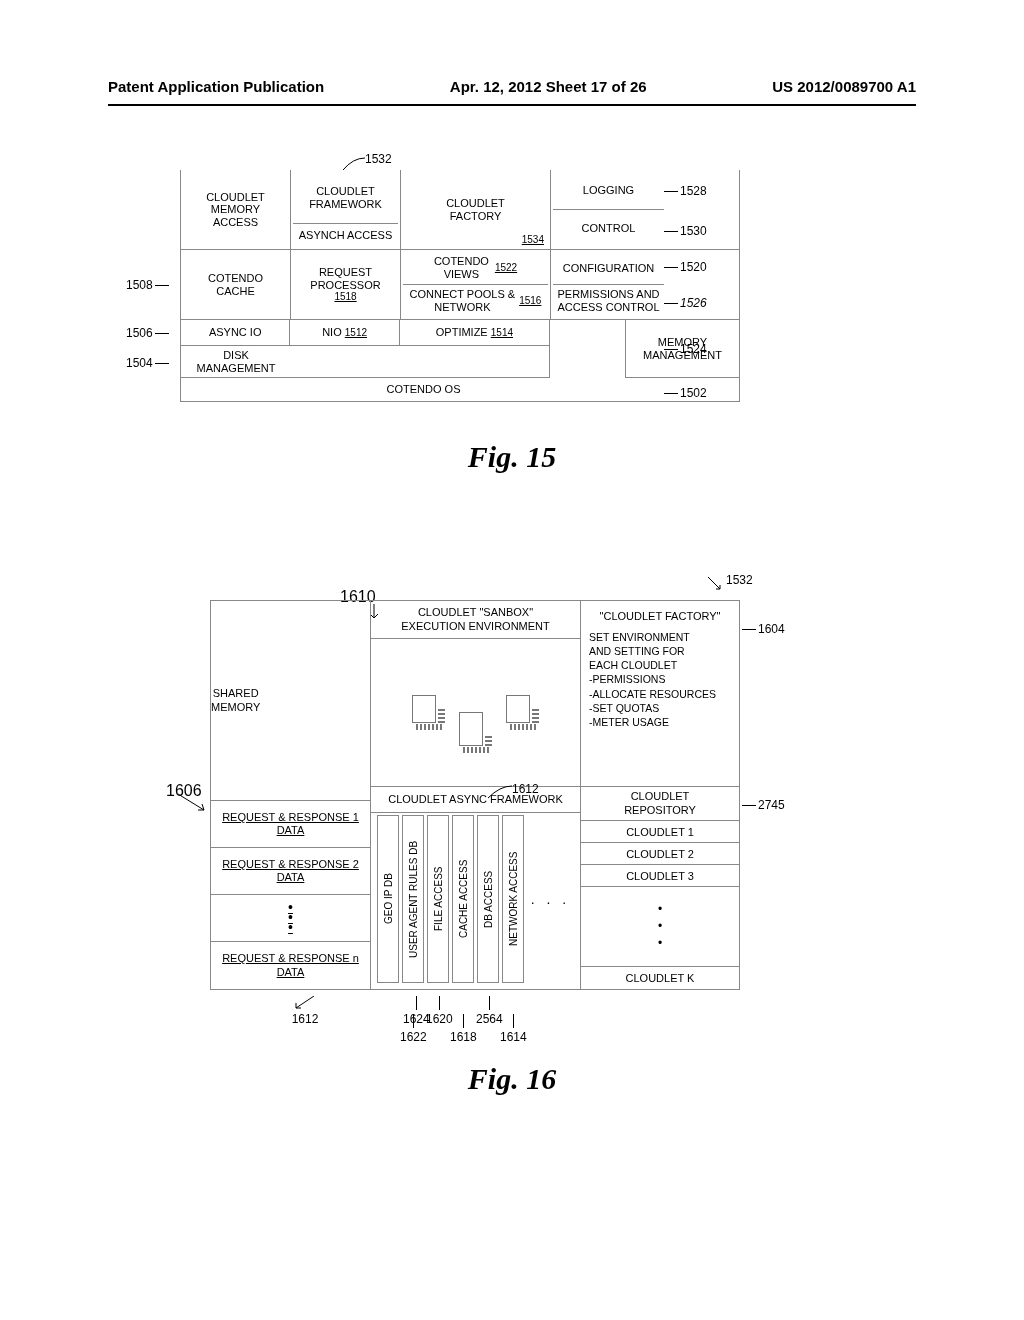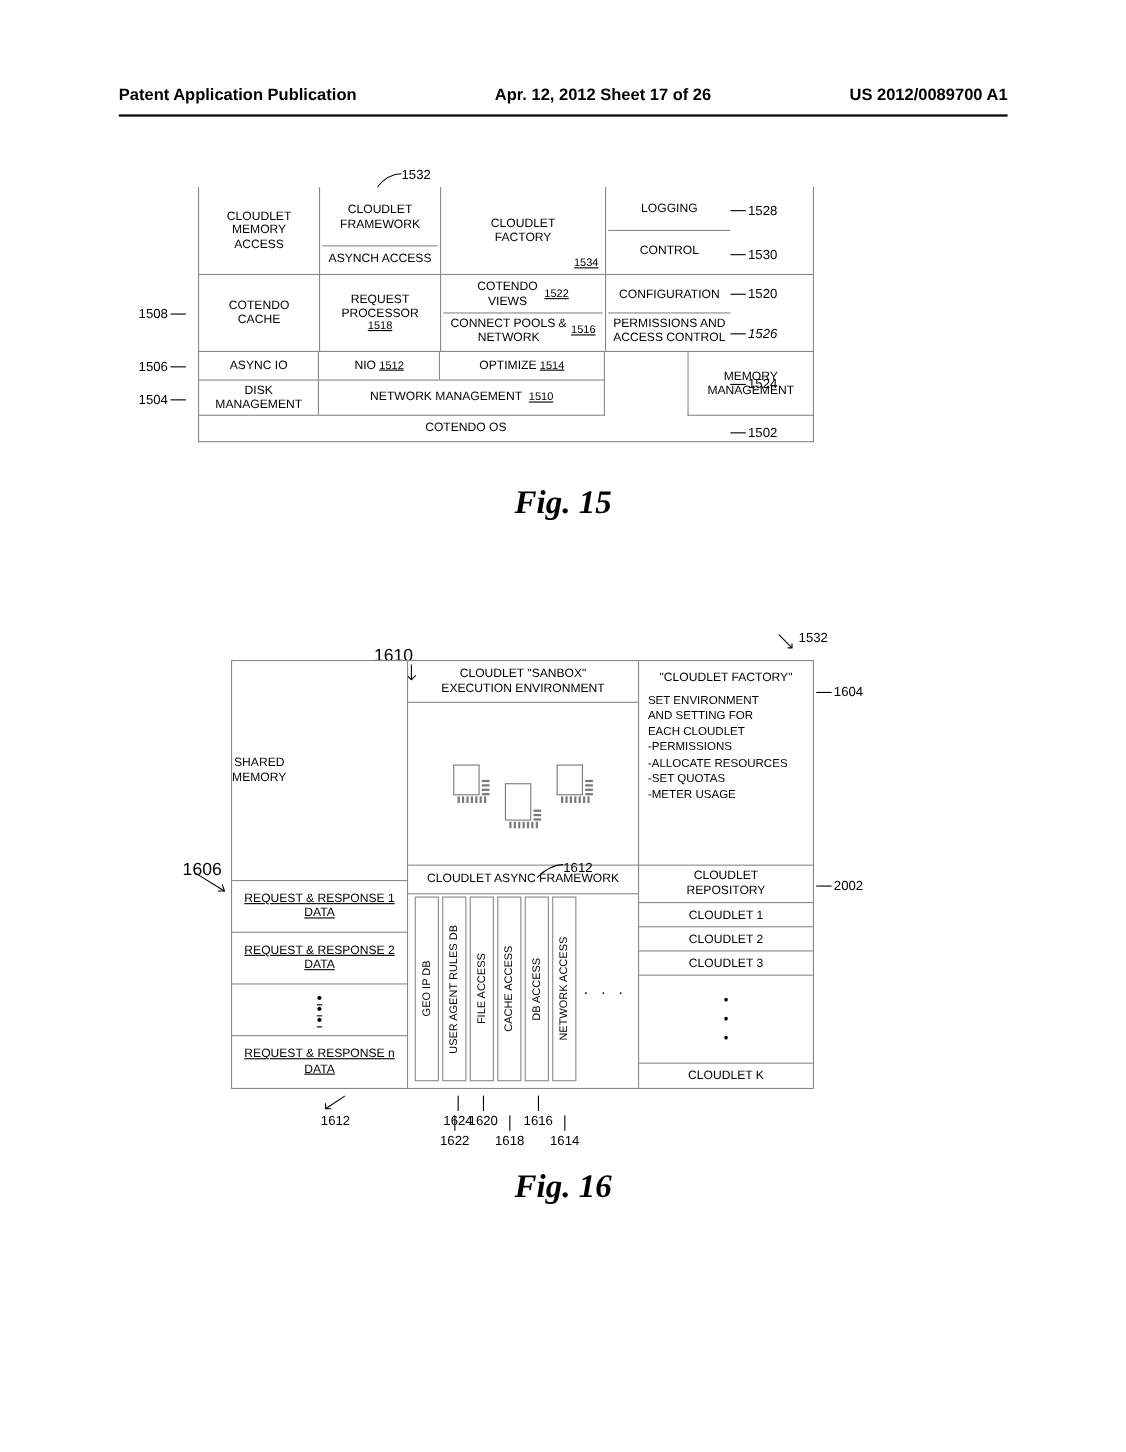--- a/index.html
+++ b/index.html
@@ -352,23 +352,20 @@
     <div class="cell c3">
       <span><span>OPTIMIZE</span> <span class="refnum-inline">1514</span></span>
     </div>
   </div>
 
   <div class="row r4" style="width:370px;">
     <div class="cell c1">
         <span style="white-space:pre-line;">DISK
 MANAGEMENT</span>
       </div>
-    <div class="cell c2">
-      <span><span>NETWORK  MANAGEMENT</span>&nbsp;&nbsp;<span class="refnum-inline">1510</span></span>
-    </div>
   </div>
 
   <div class="r34-right">
     <span style="white-space:pre-line;">MEMORY
 MANAGEMENT</span>
   </div>
 
   <div class="row r5">
     <div class="cell c1">
         <span>COTENDO OS</span>
@@ -541,38 +538,38 @@
     <div class="repo-dots">
         <span>•</span>
         <span>•</span>
         <span>•</span>
       </div>
     <div class="repo-item" style="border-bottom:none;">CLOUDLET K</div>
   </div>
 </div>
 
 <div class="co r" style="top:622px; left:758px;">1604</div>
-<div class="co r" style="top:798px; left:758px;">2002</div>
+<div class="co r" style="top:798px; left:758px;">2745</div>
 
 <div class="co" style="top:782px; left:512px;">
   <svg width="30" height="16" style="position:absolute; left:-24px; top:2px;">
       <path d="M0 14 Q12 2 24 2" stroke="#000" fill="none"></path>
     </svg>
   <span>1612</span>
 </div>
 
 <div class="bottom-refs">
   <div class="ref" style="left:-10px; top:0;">
     <svg width="30" height="16" style="display:block;">
         <path d="M24 0 L6 12" stroke="#000" fill="none"></path>
         <path d="M6 7 L6 12 L11 12" stroke="#000" fill="none"></path>
       </svg>
     <span>1612</span>
   </div>
   <div class="ref" style="left:78px; top:0;margin-left:25px;"><div class="ln"></div><span>1624</span></div>
   <div class="ref" style="left:100px; top:18px;"><div class="ln"></div><span>1622</span></div>
   <div class="ref" style="left:126px; top:0;"><div class="ln"></div><span>1620</span></div>
   <div class="ref" style="left:150px; top:18px;"><div class="ln"></div><span>1618</span></div>
-  <div class="ref" style="left:176px; top:0;"><div class="ln"></div><span>1616</span></div>
+  <div class="ref" style="left:176px; top:0;"><div class="ln"></div><span>2564</span></div>
   <div class="ref" style="left:200px; top:18px;"><div class="ln"></div><span>1614</span></div>
 </div>
 
 <div class="fig-caption" style="position:absolute; top:1062px; left:0; width:1024px;">Fig. 16</div>
 
 </body></html>

